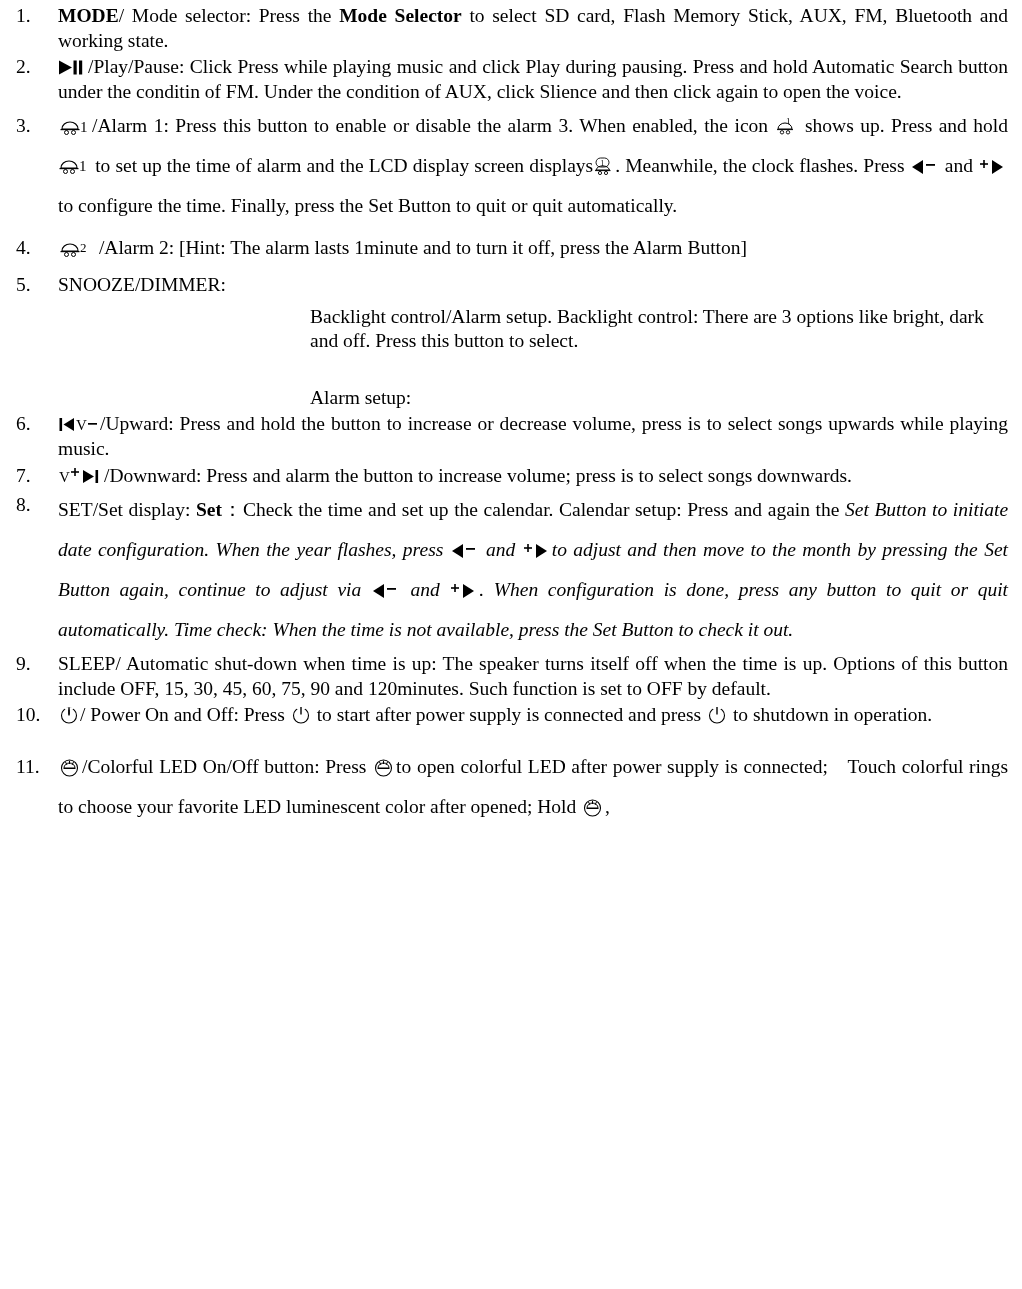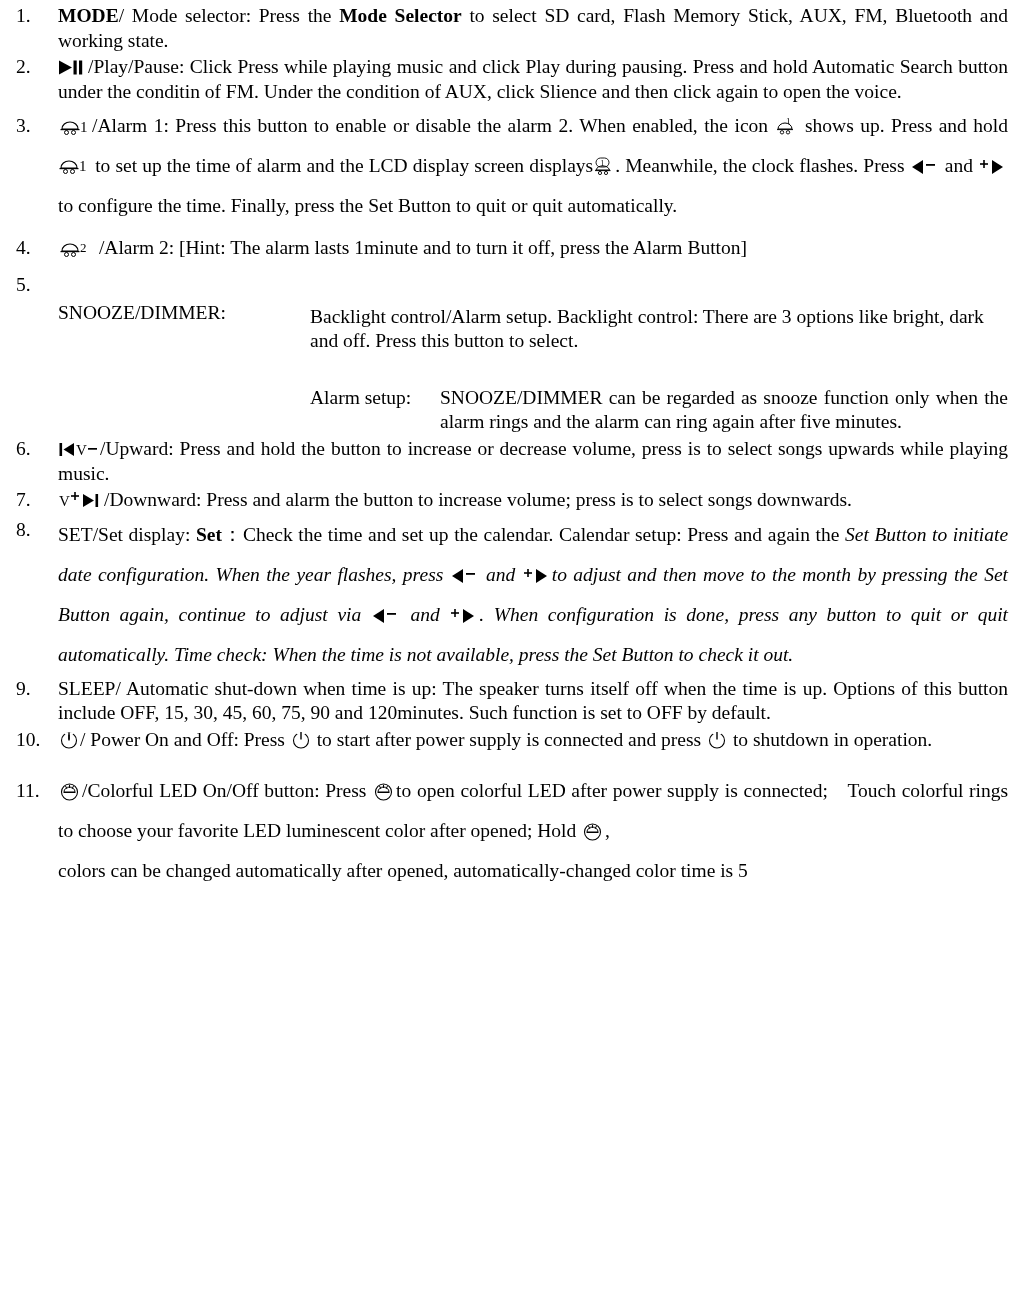--- a/index.html
+++ b/index.html
@@ -59,21 +59,21 @@
   .ic-playpause { vertical-align: -3px; }
   
   .ic-alarm { vertical-align: -5px; }
   .ic-alarm-sm { vertical-align: -4px; }
   
   .ic-arrow { vertical-align: -4px; }
   .ic-power { vertical-align: -4px; }
   .ic-led { vertical-align: -5px; }
 
   .row5 { display: flex; }
-  .row5 .label { width: 252px; flex: 0 0 252px; margin-top: 28px; }
+  .row5 .label { width: 252px; flex: 0 0 252px; }
   .row5 .body { flex: 1; margin-top: 32px; }
 
   .alarmrow { display: flex; }
   .alarmrow .alabel { width: 130px; flex: 0 0 130px; }
   .alarmrow .abody { flex: 1; }
 </style>
 </head>
 <body>
 
 <div class="page">
@@ -94,21 +94,21 @@
     </li>
 
     <li class="item just loose" style="margin-bottom:0;">
       <span class="num">3.</span>
       <span class="ic ic-alarm"><svg width="34" height="22" viewBox="0 0 34 22">
         <path d="M4 14 a8 7 0 0 1 16 0 z" fill="none" stroke="#000" stroke-width="1.2"></path>
         <path d="M2.5 14.6 h19" stroke="#000" stroke-width="1.2" fill="none"></path>
         <circle cx="8.5" cy="17.5" r="2" fill="none" stroke="#000" stroke-width="1"></circle>
         <circle cx="15.5" cy="17.5" r="2" fill="none" stroke="#000" stroke-width="1"></circle>
         <text x="22" y="17" font-family="Liberation Serif, serif" font-size="15" fill="#000">1</text>
-      </svg></span><span>/Alarm 1: Press this button to enable or disable the alarm 2. When enabled, the icon</span>
+      </svg></span><span>/Alarm 1: Press this button to enable or disable the alarm 3. When enabled, the icon</span>
       <span class="ic ic-alarm-sm"><svg width="24" height="20" viewBox="0 0 24 20">
         <text x="11" y="8" font-family="Liberation Serif, serif" font-size="9" fill="#000">1</text>
         <path d="M3 13 a7 6 0 0 1 14 0 z" fill="none" stroke="#000" stroke-width="1"></path>
         <path d="M2 13.6 h16" stroke="#000" stroke-width="1" fill="none"></path>
         <circle cx="7" cy="16.3" r="1.7" fill="none" stroke="#000" stroke-width="0.9"></circle>
         <circle cx="13" cy="16.3" r="1.7" fill="none" stroke="#000" stroke-width="0.9"></circle>
       </svg></span>
       <span>shows up. Press and hold</span>
       <span class="ic ic-alarm-sm"><svg width="32" height="21" viewBox="0 0 32 21">
         <path d="M3 13 a8 7 0 0 1 16 0 z" fill="none" stroke="#000" stroke-width="1.2"></path>
@@ -154,21 +154,20 @@
     <li class="item tight" style="margin-bottom:2px;">
       <span class="num">5.</span>
       <div class="row5">
         <div class="label">SNOOZE/DIMMER:</div>
         <div class="body">Backlight control/Alarm setup. Backlight control: There are 3 options like bright, dark and off. Press this button to select.</div>
       </div>
       <div class="row5">
         <div class="label"></div>
         <div class="body alarmrow just">
           <div class="alabel">Alarm setup:</div>
-          <div class="abody just">SNOOZE/DIMMER can be regarded as snooze function only when the alarm rings and the alarm can ring again after five minutes.</div>
         </div>
       </div>
     </li>
 
     <li class="item just tight" style="margin-bottom:2px;">
       <span class="num">6.</span>
       <span class="ic ic-arrow"><svg width="42" height="19" viewBox="0 0 42 19">
         <rect x="1.5" y="3" width="2.6" height="13" fill="#000"></rect>
         <polygon points="16,3 16,16 5.5,9.5" fill="#000"></polygon>
         <text x="18" y="15" font-family="Liberation Serif, serif" font-size="15" fill="#000">V</text>
@@ -259,17 +258,16 @@
         <path d="M5.5 11.5 h12" stroke="#000" stroke-width="1"></path>
         <path d="M7.5 5 l1.5 3 M11.5 3.8 v3.2 M15.5 5 l-1.5 3" stroke="#000" stroke-width="1" fill="none"></path>
       </svg></span><span>to open colorful LED after power supply is connected;</span>
       <span style="display:inline-block;width:14px;"></span><span>Touch colorful rings to choose your favorite LED luminescent color after opened; Hold</span>
       <span class="ic ic-led"><svg width="24" height="21" viewBox="0 0 24 21">
         <circle cx="11.5" cy="11" r="8" fill="none" stroke="#000" stroke-width="1.1"></circle>
         <path d="M6 11 a5.5 5 0 0 1 11 0 z" fill="none" stroke="#000" stroke-width="1"></path>
         <path d="M5.5 11.5 h12" stroke="#000" stroke-width="1"></path>
         <path d="M7.5 5 l1.5 3 M11.5 3.8 v3.2 M15.5 5 l-1.5 3" stroke="#000" stroke-width="1" fill="none"></path>
       </svg></span><span>,</span>
-      <span style="display:block;" class="just">colors can be changed automatically after opened, automatically-changed color time is 5</span>
     </li>
 
   </ol>
 </div>
 
 </body></html>

